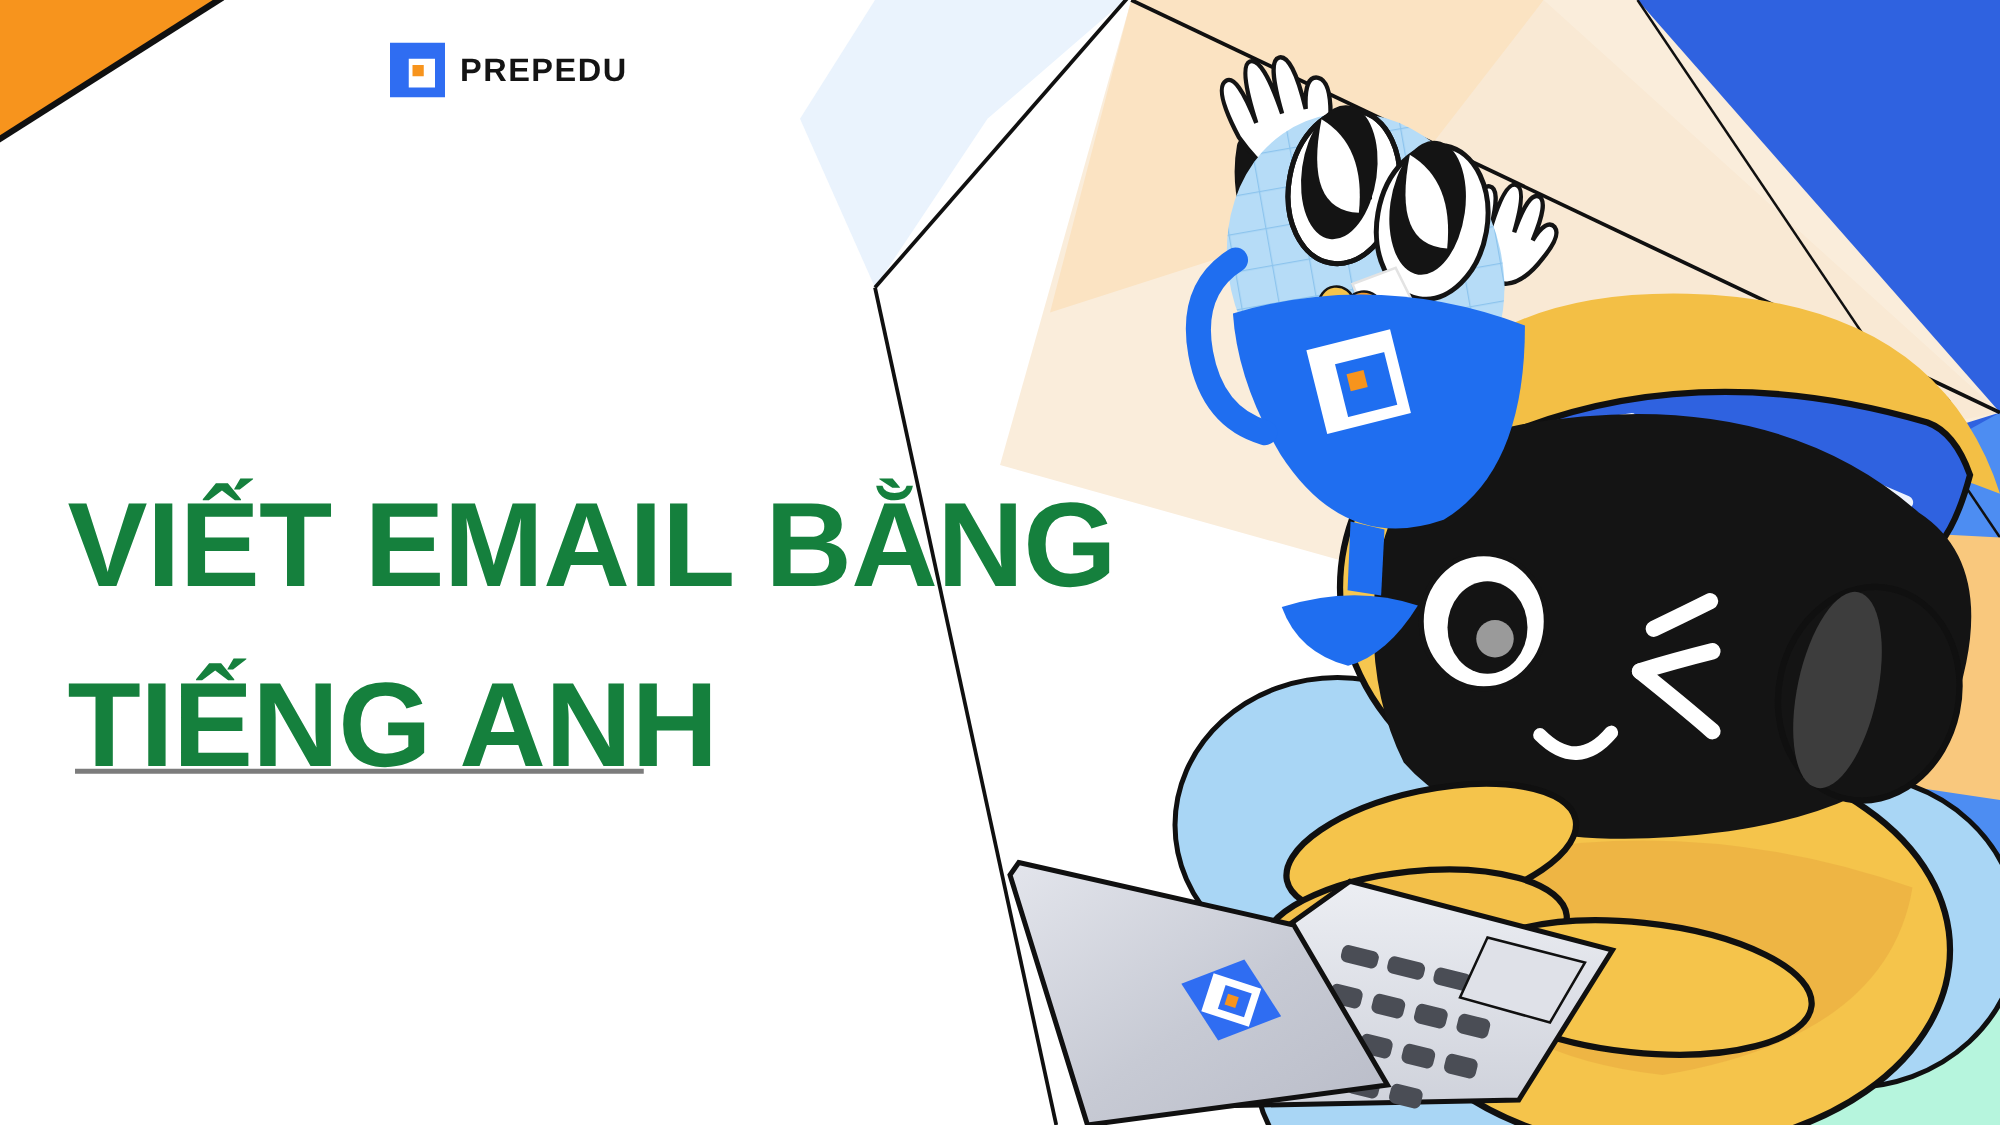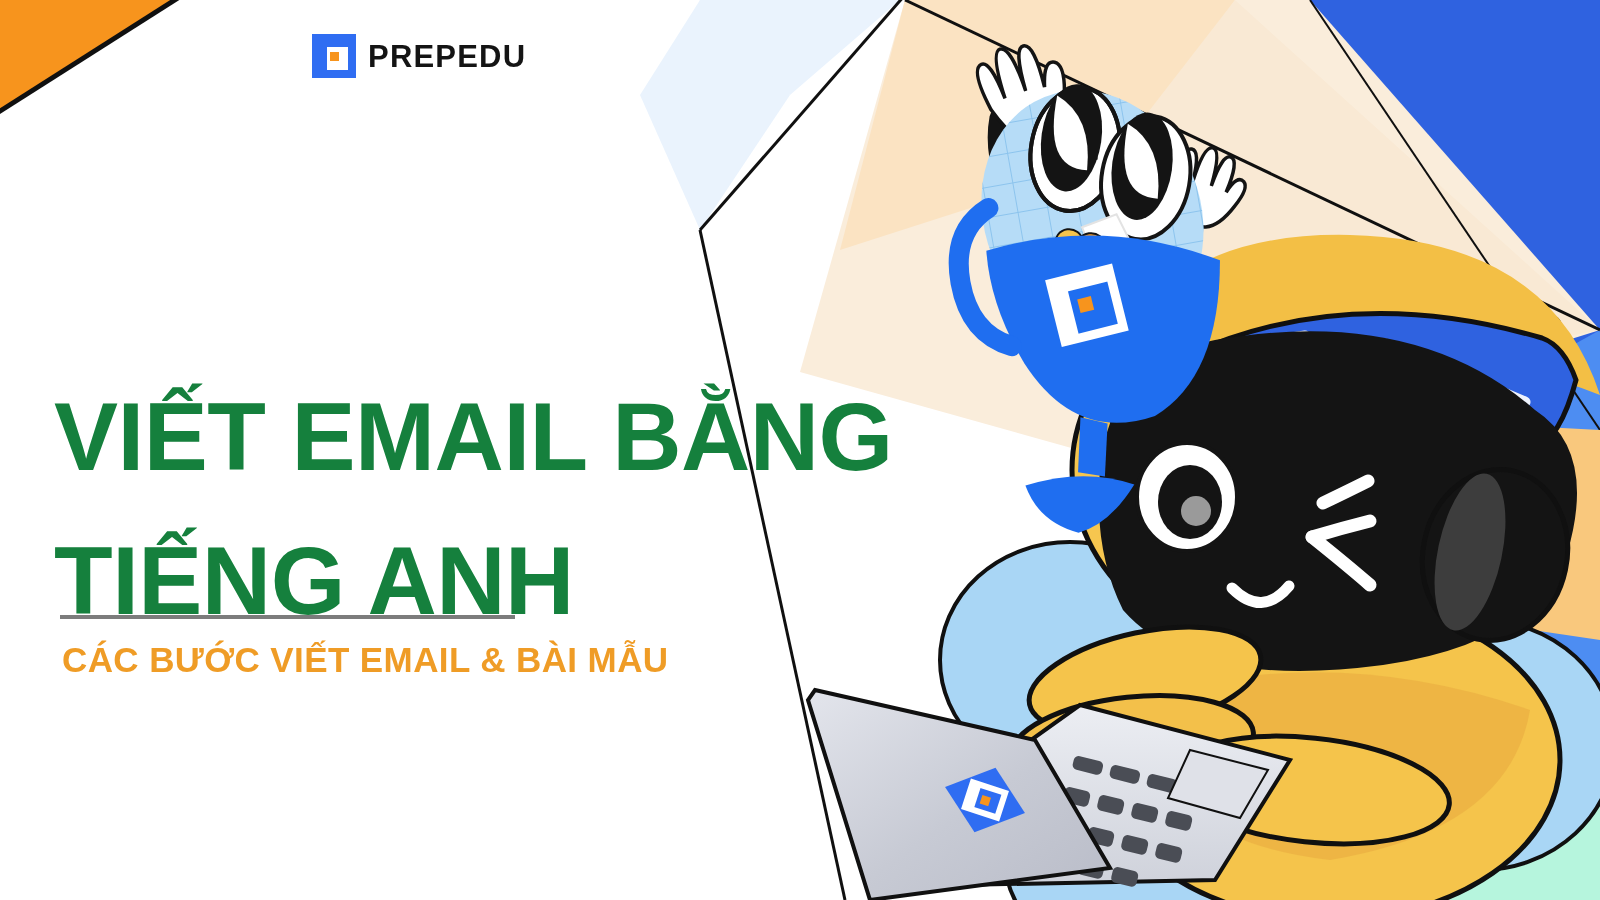--- a/index.html
+++ b/index.html
@@ -2,21 +2,21 @@
 <html><head>
 <meta charset="utf-8">
 <style>
   html,body{margin:0;padding:0;background:#fff;}
   body{font-family:"Liberation Sans",sans-serif;}
   #stage{position:relative;width:1600px;height:900px;overflow:hidden;background:#ffffff;}
   #bg{position:absolute;inset:0;width:1600px;height:900px;}
   
   .logo-wrap{position:absolute;left:312px;top:34px;display:flex;align-items:center;gap:12px;}
   .logo-mark{width:44px;height:44px;position:relative;}
-  .logo-word{font-size:31px;font-weight:bold;letter-spacing:1.2px;color:#141414;line-height:1;}
+  .logo-word{font-size:26px;font-weight:bold;letter-spacing:1.2px;color:#141414;line-height:1;}
   
   .headline{position:absolute;left:54px;top:322px;width:900px;
     font-size:96px;font-weight:bold;line-height:1.07;letter-spacing:-0.5px;
     color:#15803d;text-transform:uppercase;}
   .headline .l2{display:block;margin-top:41px;}
   .divider{position:absolute;left:60px;top:615px;width:455px;height:4px;background:#7c7c7c;}
   .subtitle{position:absolute;left:62px;top:640px;font-size:35px;font-weight:bold;
     letter-spacing:0.4px;color:#ef9c26;text-transform:uppercase;white-space:nowrap;}
 </style>
 </head>
@@ -241,15 +241,14 @@
     <span class="logo-word">PREPEDU</span>
   </div>
 
   <h1 class="headline">
     <span class="l1">VIẾT EMAIL BẰNG</span>
     <span class="l2">TIẾNG ANH</span>
   </h1>
 
   <div class="divider"></div>
 
-  <div class="subtitle">CÁC BƯỚC VIẾT EMAIL &amp; BÀI MẪU</div>
 
 </div>
 
 </body></html>

